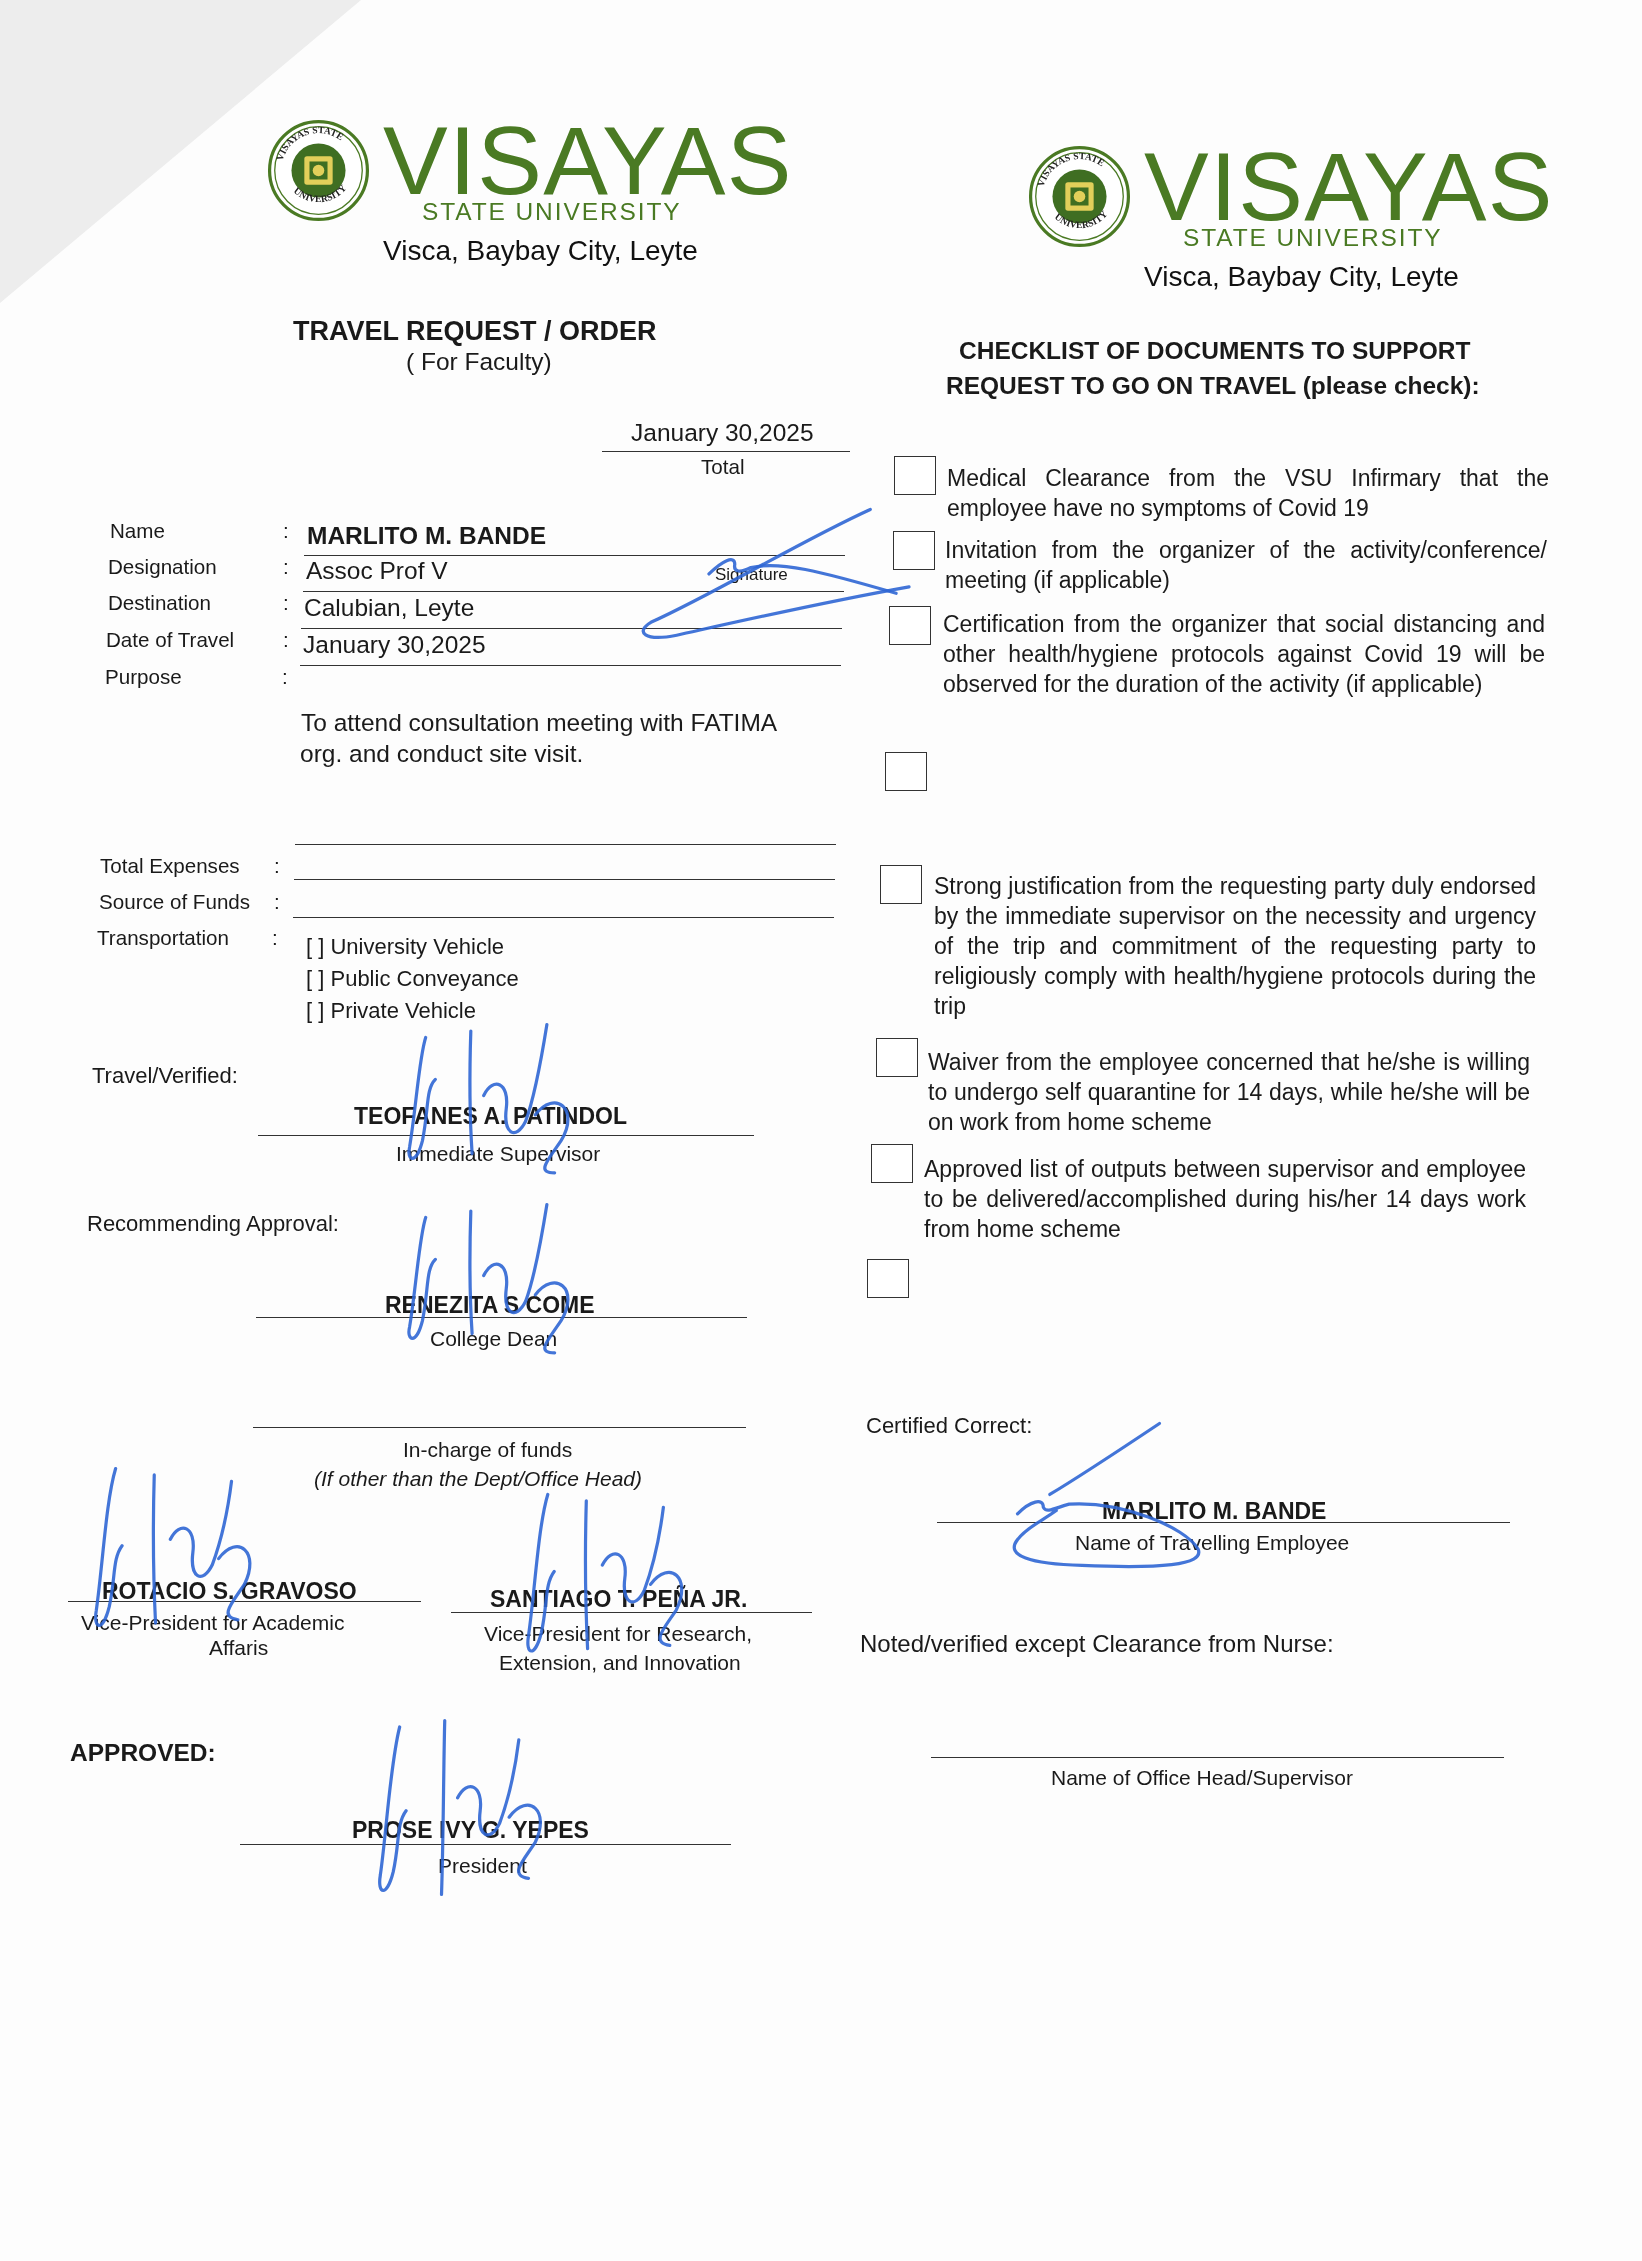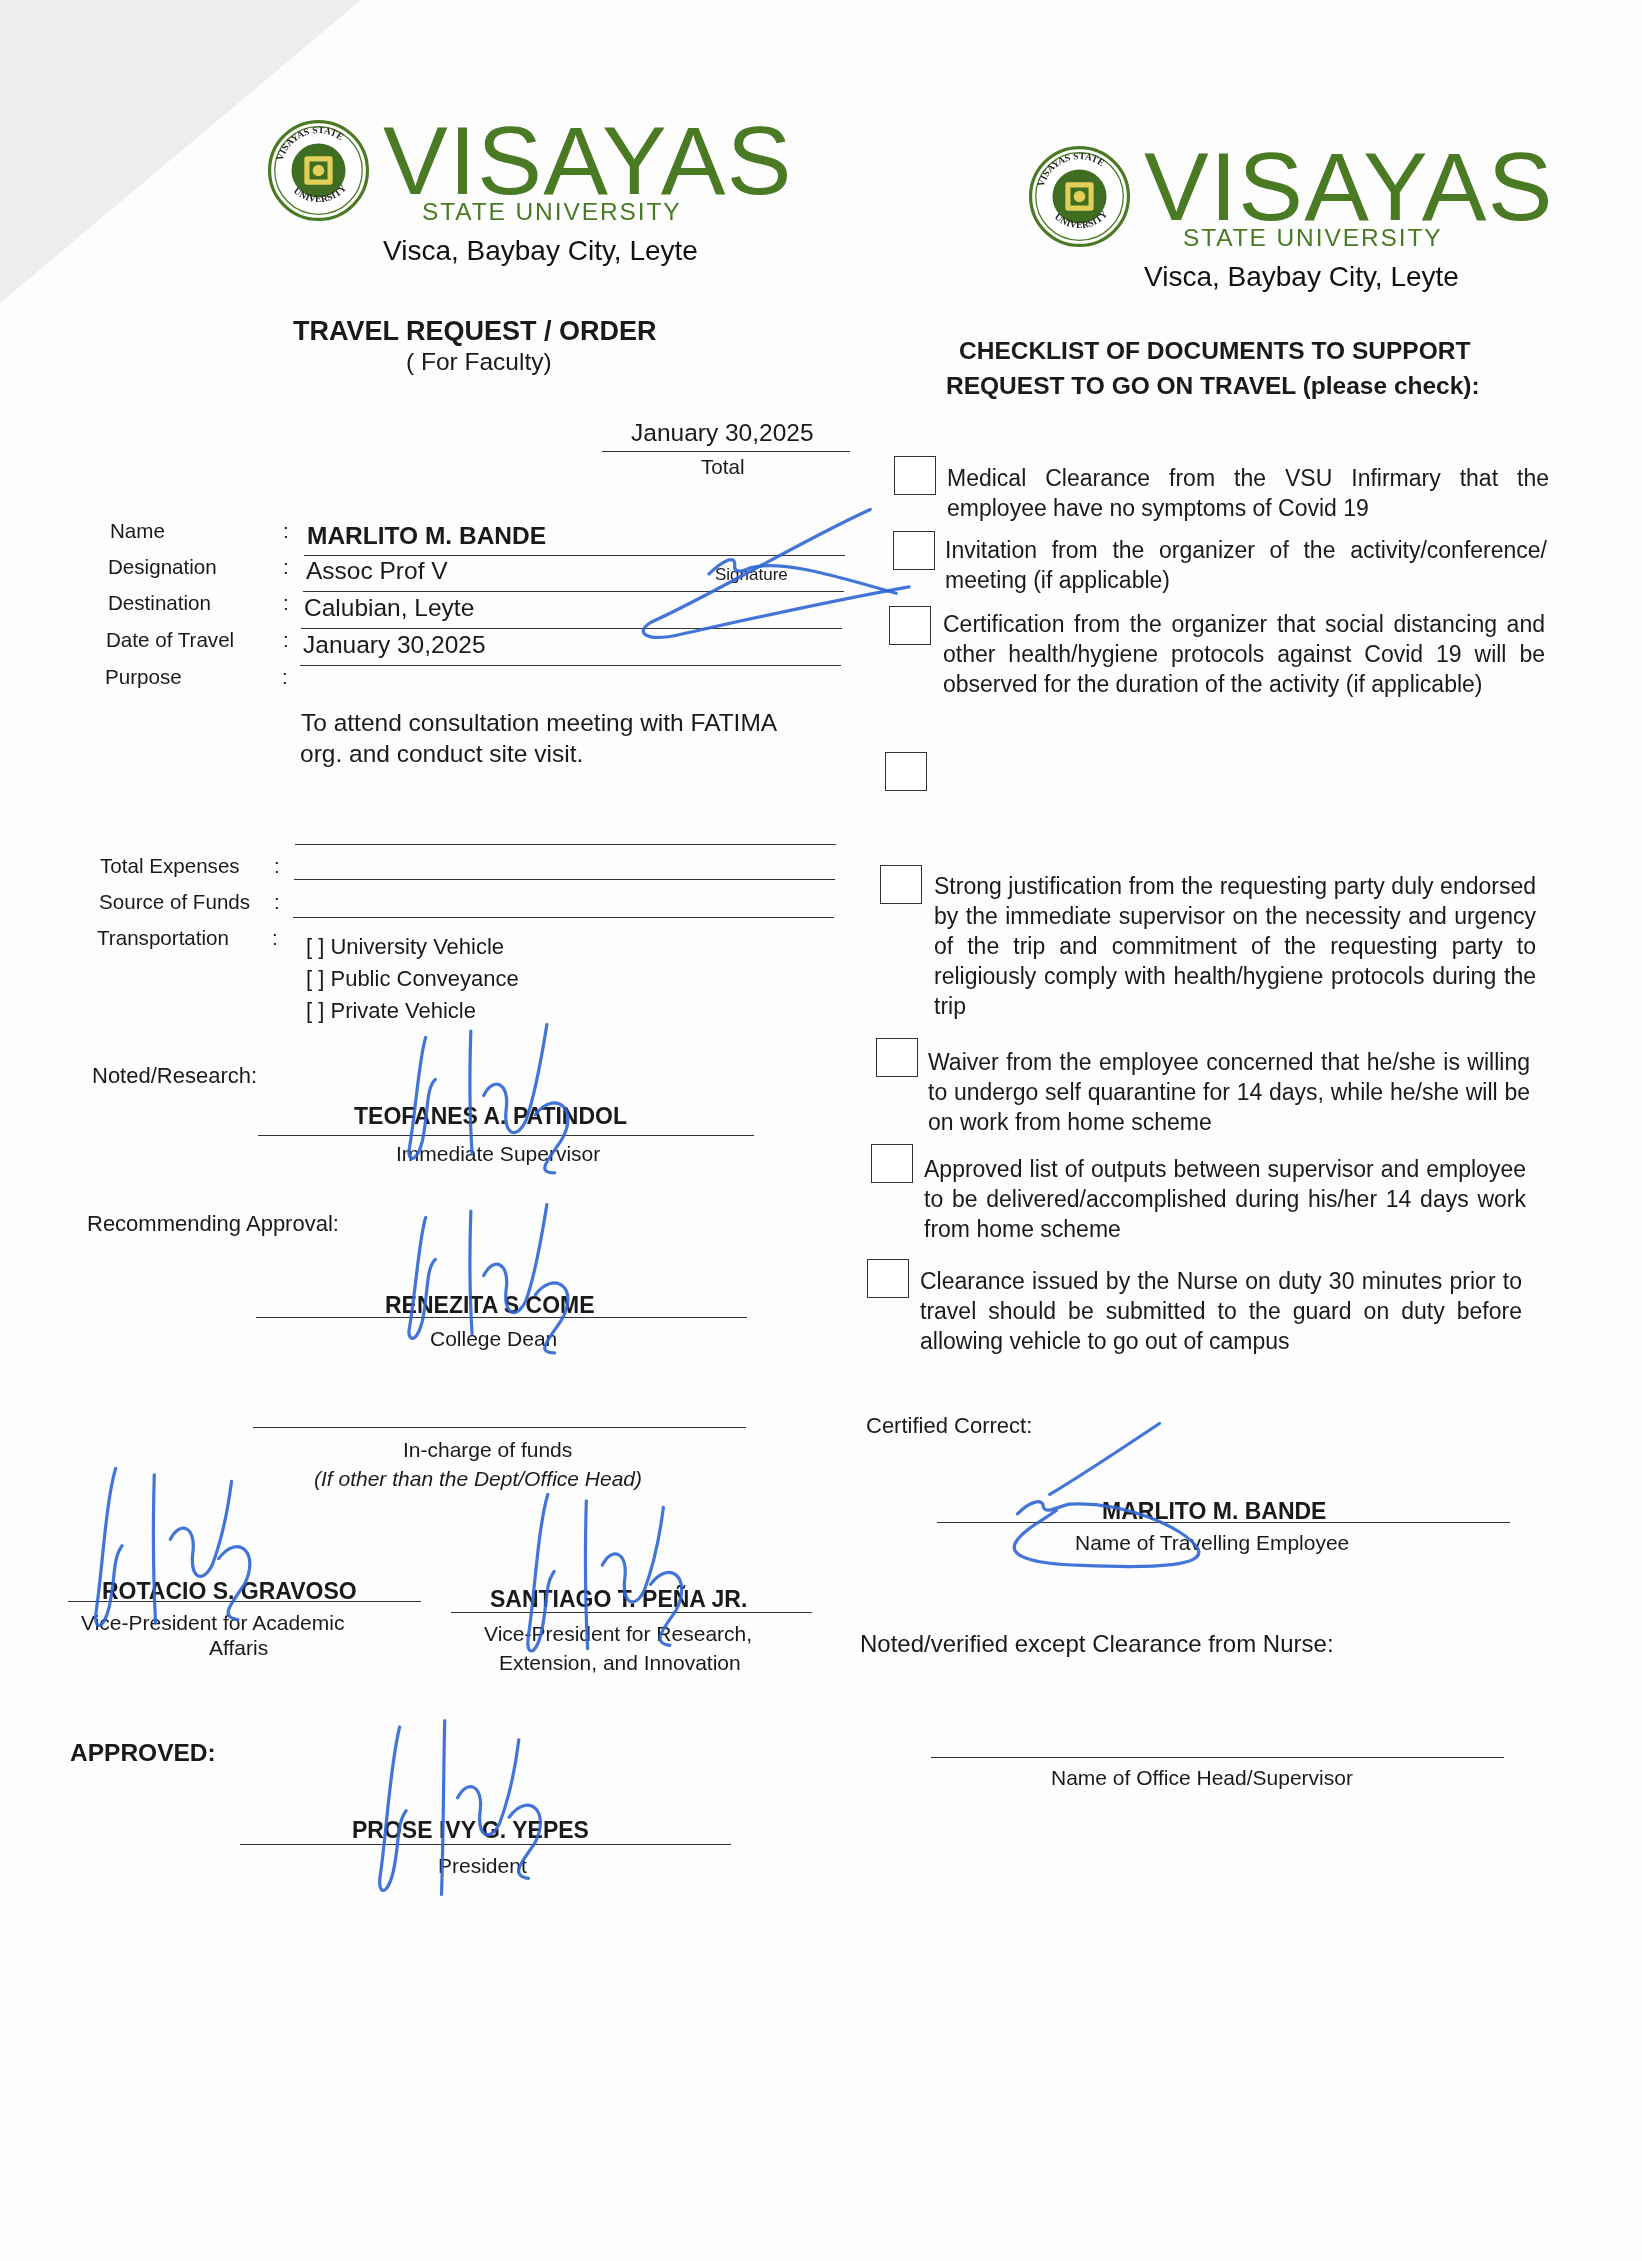--- a/index.html
+++ b/index.html
@@ -132,21 +132,21 @@
   <div class="rule" style="left:293px; top:917px; width:541px;"></div>
   <div class="abs lbl" style="left:97px; top:926px;">Transportation</div>
   <div class="abs colon" style="left:272px; top:926px;">:</div>
 
   <div class="abs" style="left:291px; top:931px; font-size:22px; line-height:32px;margin-left:15px;">
     <div><span>[  ]</span> <span>University Vehicle</span></div>
     <div><span>[  ]</span> <span>Public Conveyance</span></div>
     <div><span>[  ]</span> <span>Private Vehicle</span></div>
   </div>
 
-  <div class="abs lbl" style="left:92px; top:1063px; font-size:22px;">Noted/Research:</div>
+  <div class="abs lbl" style="left:92px; top:1063px; font-size:22px;">Travel/Verified:</div>
   <div class="abs sig-name" style="left:354px; top:1103px;">TEOFANES A. PATINDOL</div>
   <div class="rule" style="left:258px; top:1135px; width:496px;"></div>
   <div class="abs sig-role" style="left:396px; top:1142px;">Immediate Supervisor</div>
 
   <div class="abs lbl" style="left:87px; top:1211px; font-size:22px;">Recommending Approval:</div>
   <div class="abs sig-name" style="left:385px; top:1292px;">RENEZITA S COME</div>
   <div class="rule" style="left:256px; top:1317px; width:491px;"></div>
   <div class="abs sig-role" style="left:430px; top:1327px;">College Dean</div>
 
   <div class="rule" style="left:253px; top:1427px; width:493px;"></div>
@@ -185,21 +185,20 @@
   <div class="box" style="left:880px; top:865px;"></div>
   <div class="cl-text" style="left:934px; top:871px;">Strong justification from the requesting party duly endorsed by the immediate supervisor on the necessity and urgency of the trip and commitment of the requesting party to religiously comply with health/hygiene protocols during the trip</div>
 
   <div class="box" style="left:876px; top:1038px;"></div>
   <div class="cl-text" style="left:928px; top:1047px;">Waiver from the employee concerned that he/she is willing to undergo self quarantine for 14 days, while he/she will be on work from home scheme</div>
 
   <div class="box" style="left:871px; top:1144px;"></div>
   <div class="cl-text" style="left:924px; top:1154px;">Approved list of outputs between supervisor and employee to be delivered/accomplished during his/her 14 days work from home scheme</div>
 
   <div class="box" style="left:867px; top:1259px;"></div>
-  <div class="cl-text" style="left:920px; top:1266px;">Clearance issued by the Nurse on duty 30 minutes prior to travel should be submitted to the guard on duty before allowing vehicle to go out of campus</div>
 
   <div class="abs lbl" style="left:866px; top:1413px; font-size:22px;">Certified Correct:</div>
   <div class="abs sig-name" style="left:1102px; top:1498px;">MARLITO M. BANDE</div>
   <div class="rule" style="left:937px; top:1522px; width:573px;"></div>
   <div class="abs sig-role" style="left:1075px; top:1531px;">Name of Travelling Employee</div>
 
   <div class="abs lbl" style="left:860px; top:1630px; font-size:24px;">Noted/verified except Clearance from Nurse:</div>
   <div class="rule" style="left:931px; top:1757px; width:573px;"></div>
   <div class="abs sig-role" style="left:1051px; top:1766px;">Name of Office Head/Supervisor</div>
 

